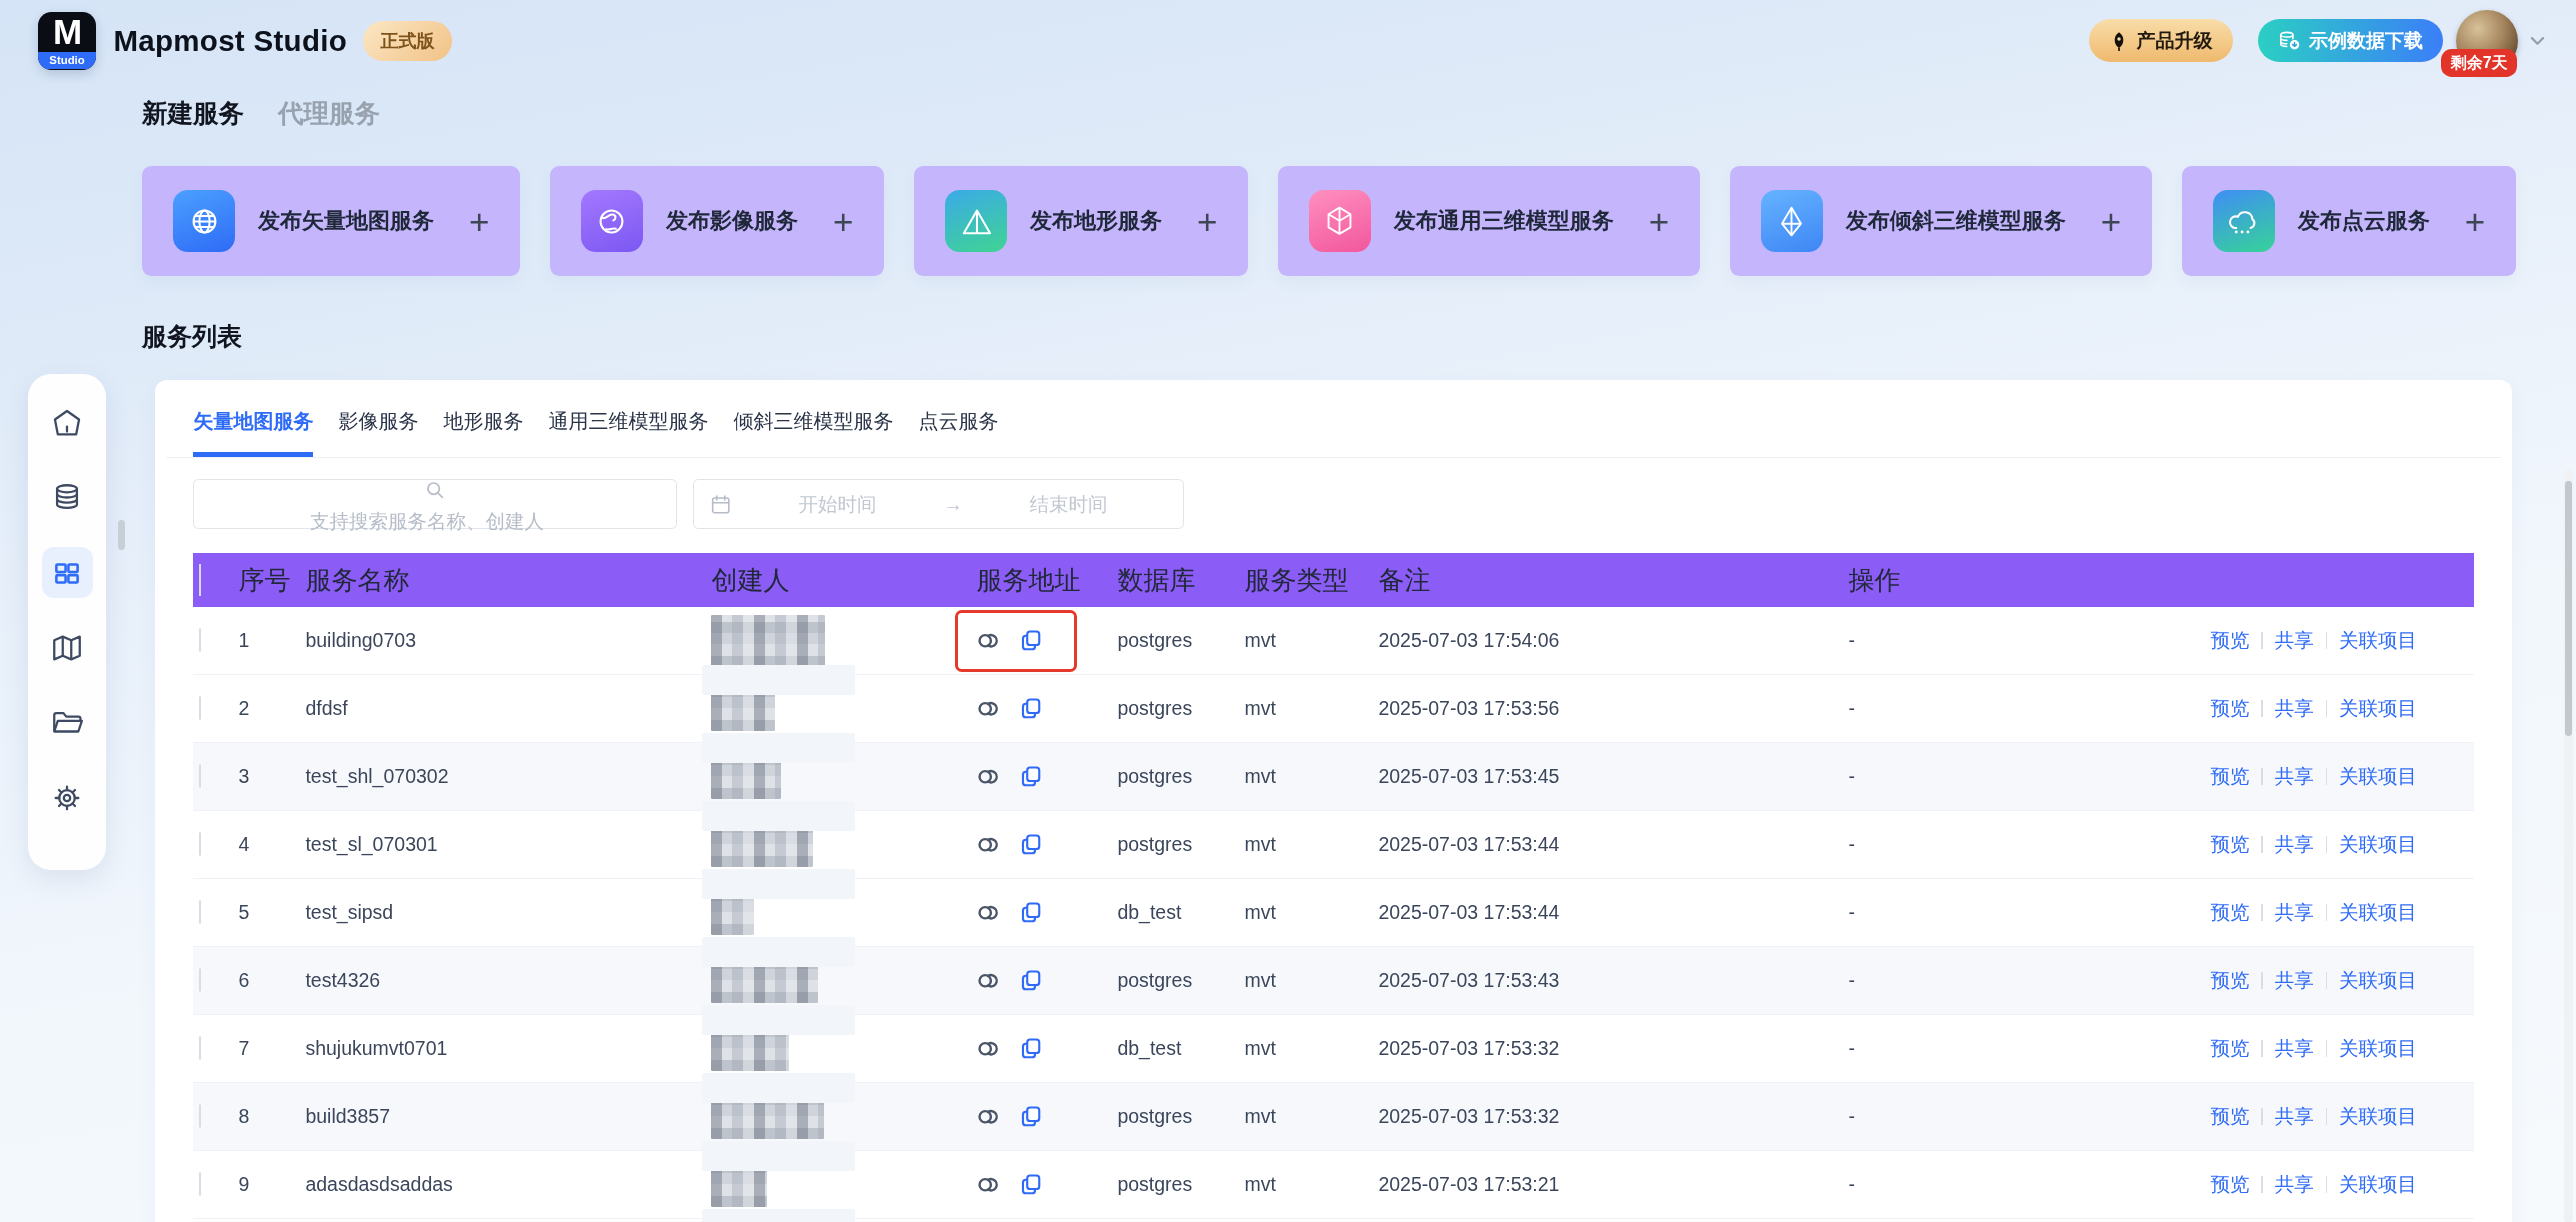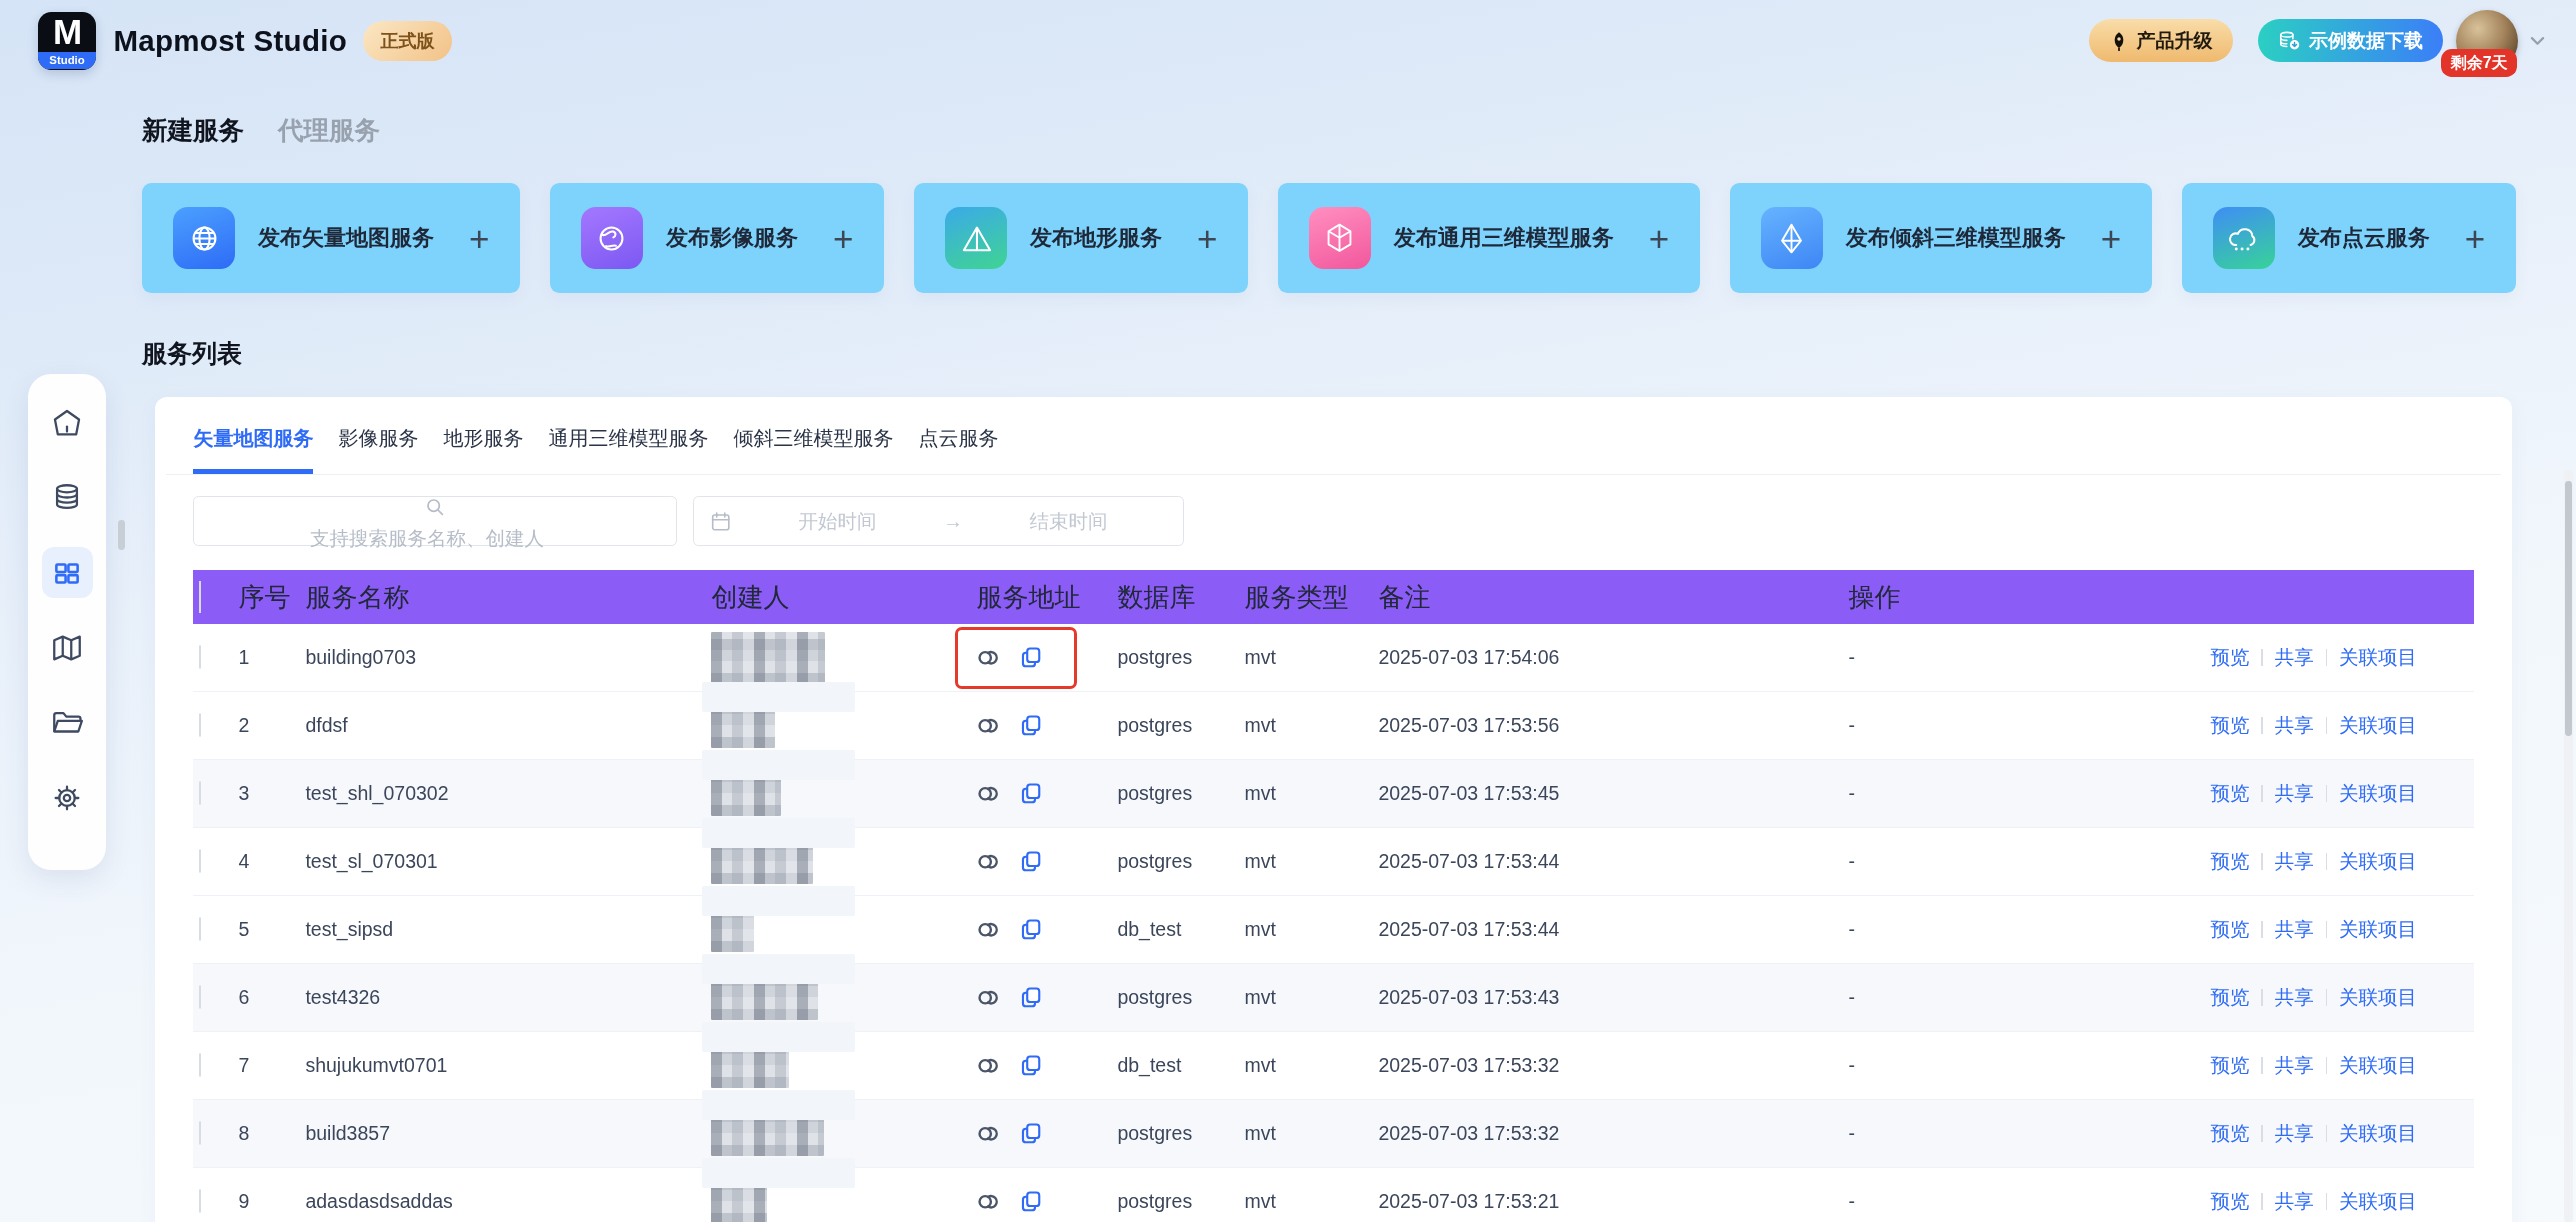--- a/index.html
+++ b/index.html
@@ -29,26 +29,26 @@
   .chevron { margin-left:9.4px; color:#95a0ad; }
 
   
   .sidebar { position:absolute; left:28px; top:374px; width:78px; height:496px; background:#fefefe; border-radius:23px; box-shadow:0 9.4px 27px rgba(40,70,130,.10); display:flex; flex-direction:column; align-items:center; padding-top:23px; gap:24px; }
   .side-item { width:51px; height:51px; border-radius:12px; display:flex; align-items:center; justify-content:center; color:#3e4a61; cursor:pointer; }
   .side-item.active { background:#e8f0fe; color:#2e6bf6; }
   .page-thumb { position:absolute; left:118px; top:520px; width:6.7px; height:29.5px; border-radius:3.4px; background:#c8ced6; }
 
   
   .main { margin:0 64px 0 142px; }
-  .page-tabs { display:flex; gap:34px; margin-top:32px; }
+  .page-tabs { display:flex; gap:34px; margin-top:15px; }
   .page-tab { font-size:25.5px; font-weight:700; color:#98a1ae; cursor:pointer; }
   .page-tab.active { color:#10151f; }
 
   .cards-row { display:flex; gap:29.5px; margin-top:35px; }
-  .pub-card { display:flex; align-items:center; background:#7dd3fc; border-radius:9.4px; height:110px; padding:0 31px; box-shadow:0 5.4px 16px rgba(50,90,160,.05); cursor:pointer; }
+  .pub-card { display:flex; align-items:center; background:#c4b5fd; border-radius:9.4px; height:110px; padding:0 31px; box-shadow:0 5.4px 16px rgba(50,90,160,.05); cursor:pointer; }
   .card-icon { width:62px; height:62px; border-radius:14.8px; display:flex; align-items:center; justify-content:center; flex:none; }
   .card-label { margin-left:23px; font-size:22px; font-weight:600; color:#1f2838; white-space:nowrap; }
   .card-plus { margin-left:35px; font-size:35px; font-weight:300; color:#3c4654; line-height:1; }
 
   .section-title { margin-top:44px; font-size:25px; font-weight:700; color:#10151f; }
 
   
   .panel { margin:27px 0 0 13.4px; background:#fff; border-radius:12px 12px 0 0; padding:0 38px; min-height:859px; box-shadow:0 6.7px 20px rgba(50,90,160,.05); }
   .service-tabs { display:flex; gap:25px; padding-top:28px; position:relative; }
   .service-tab { font-size:20px; font-weight:500; color:#2a3347; padding-bottom:21.5px; position:relative; cursor:pointer; }

